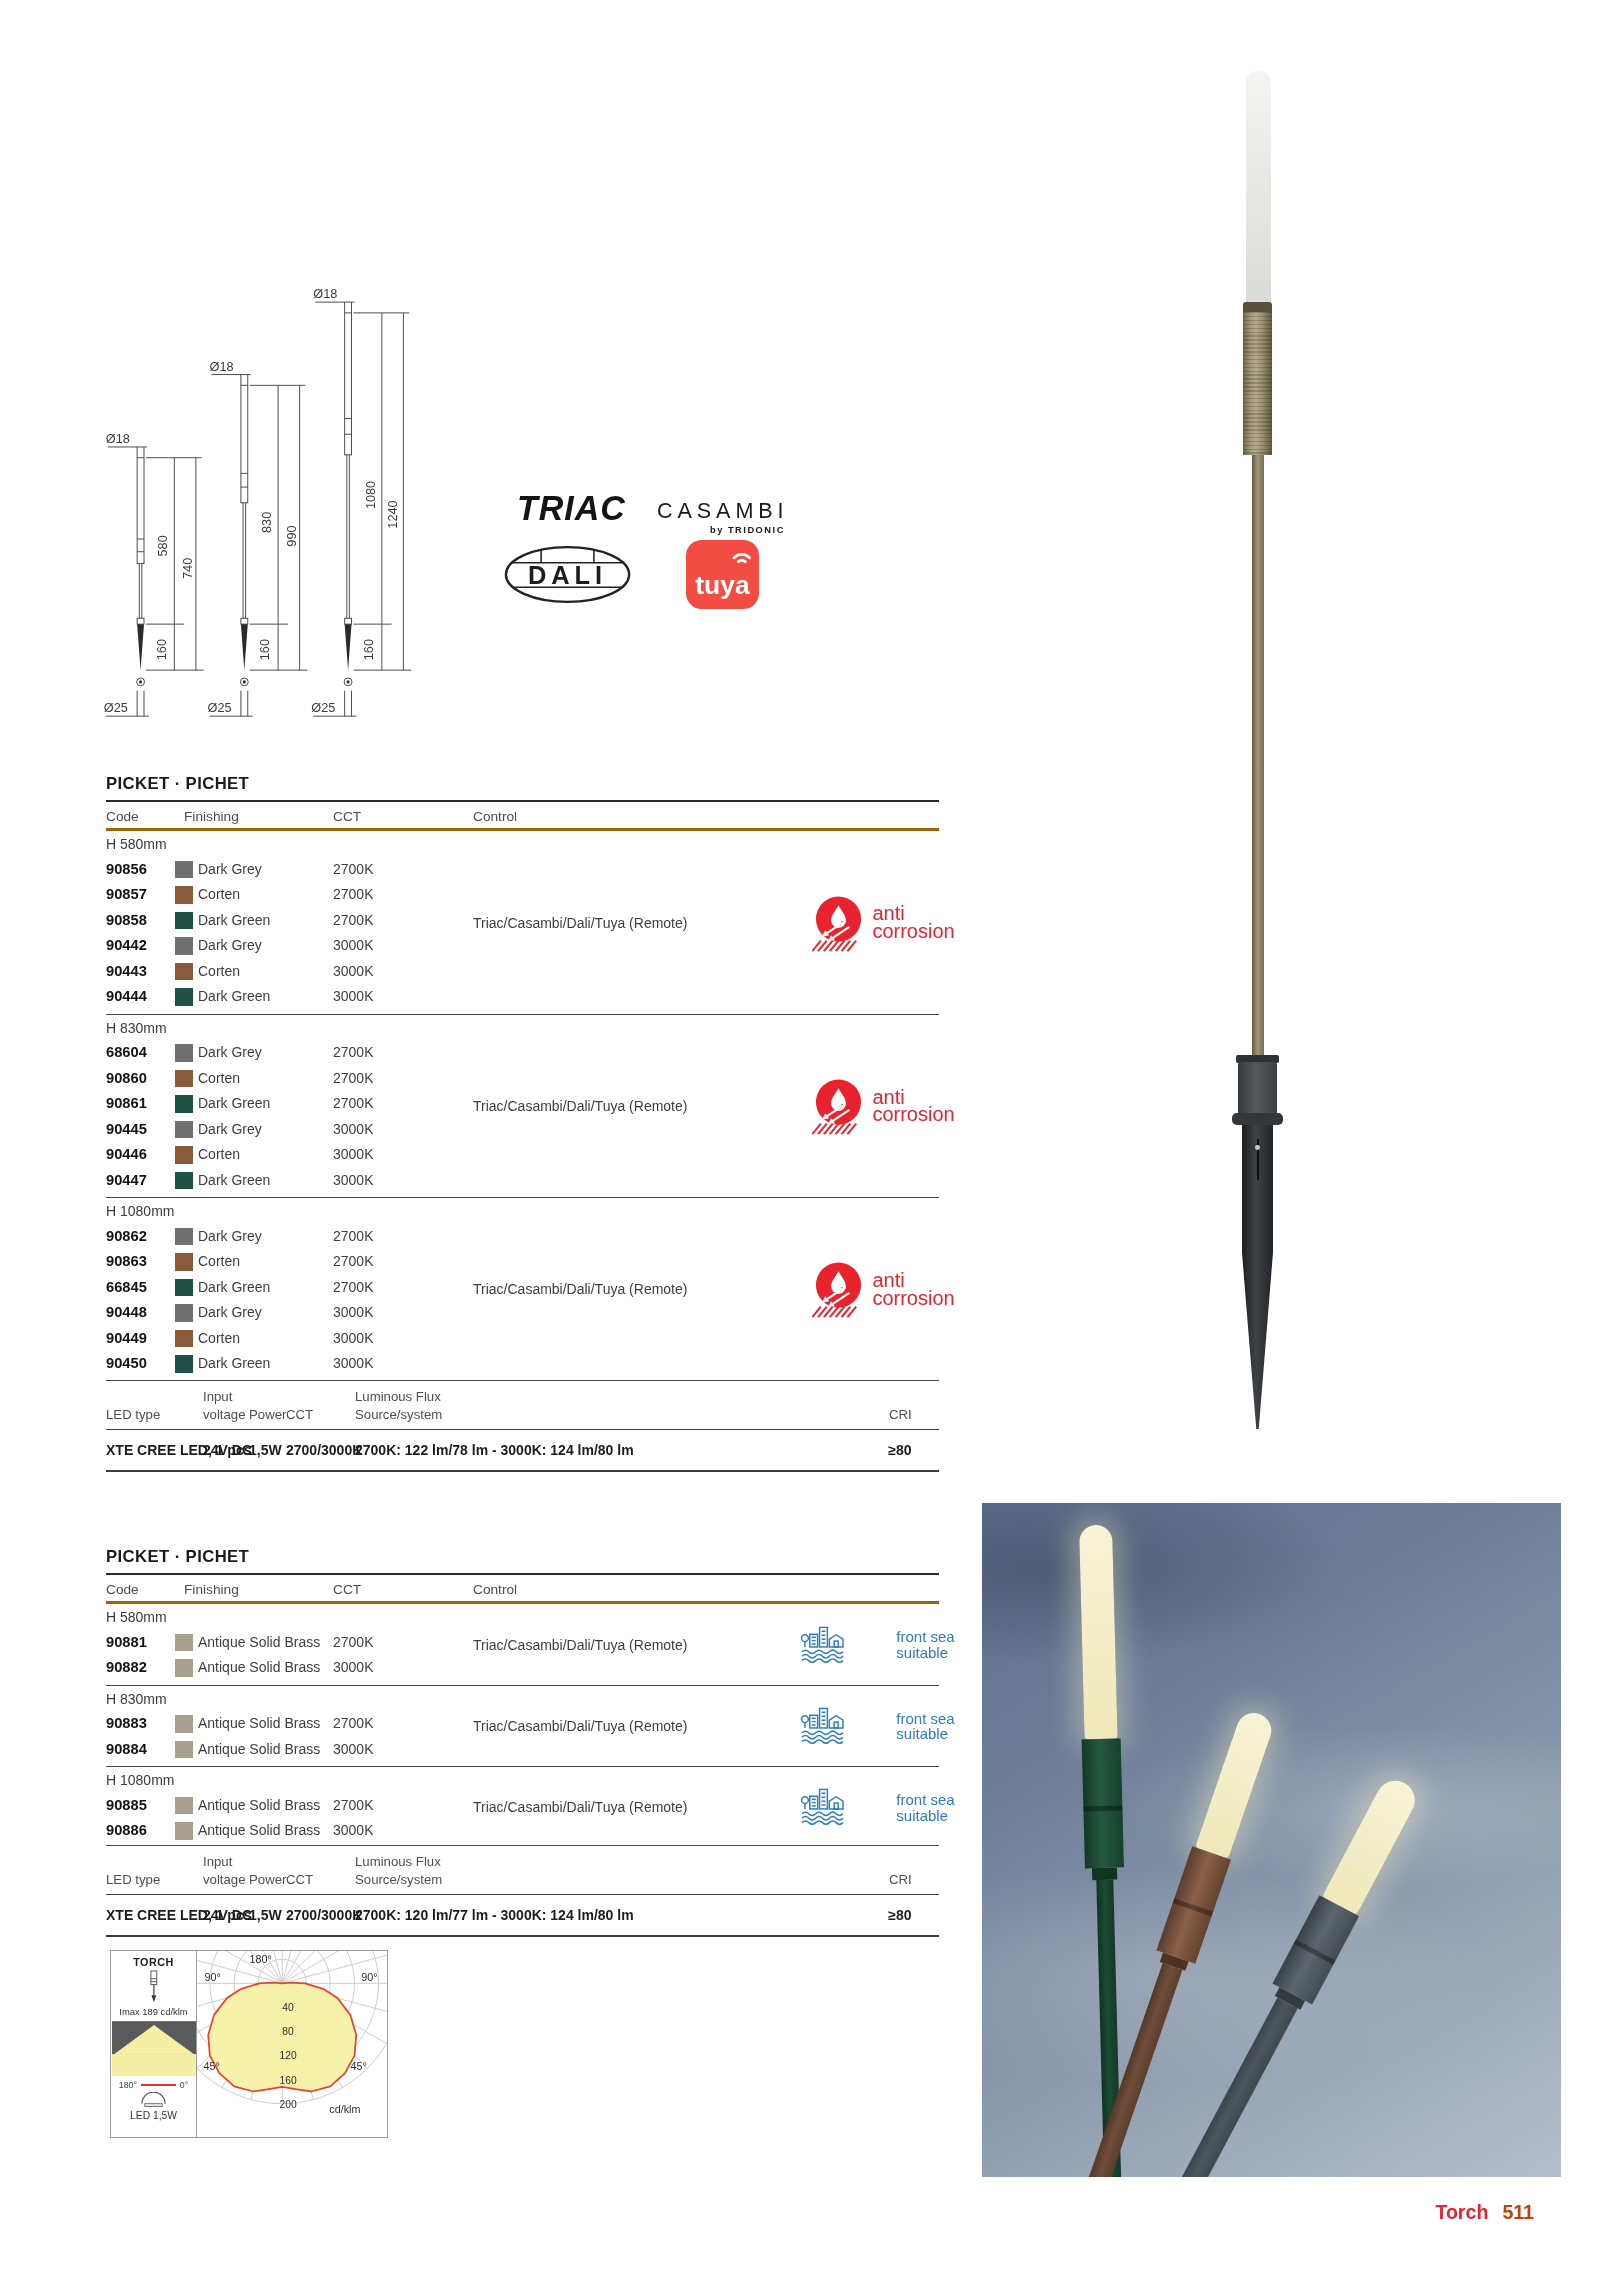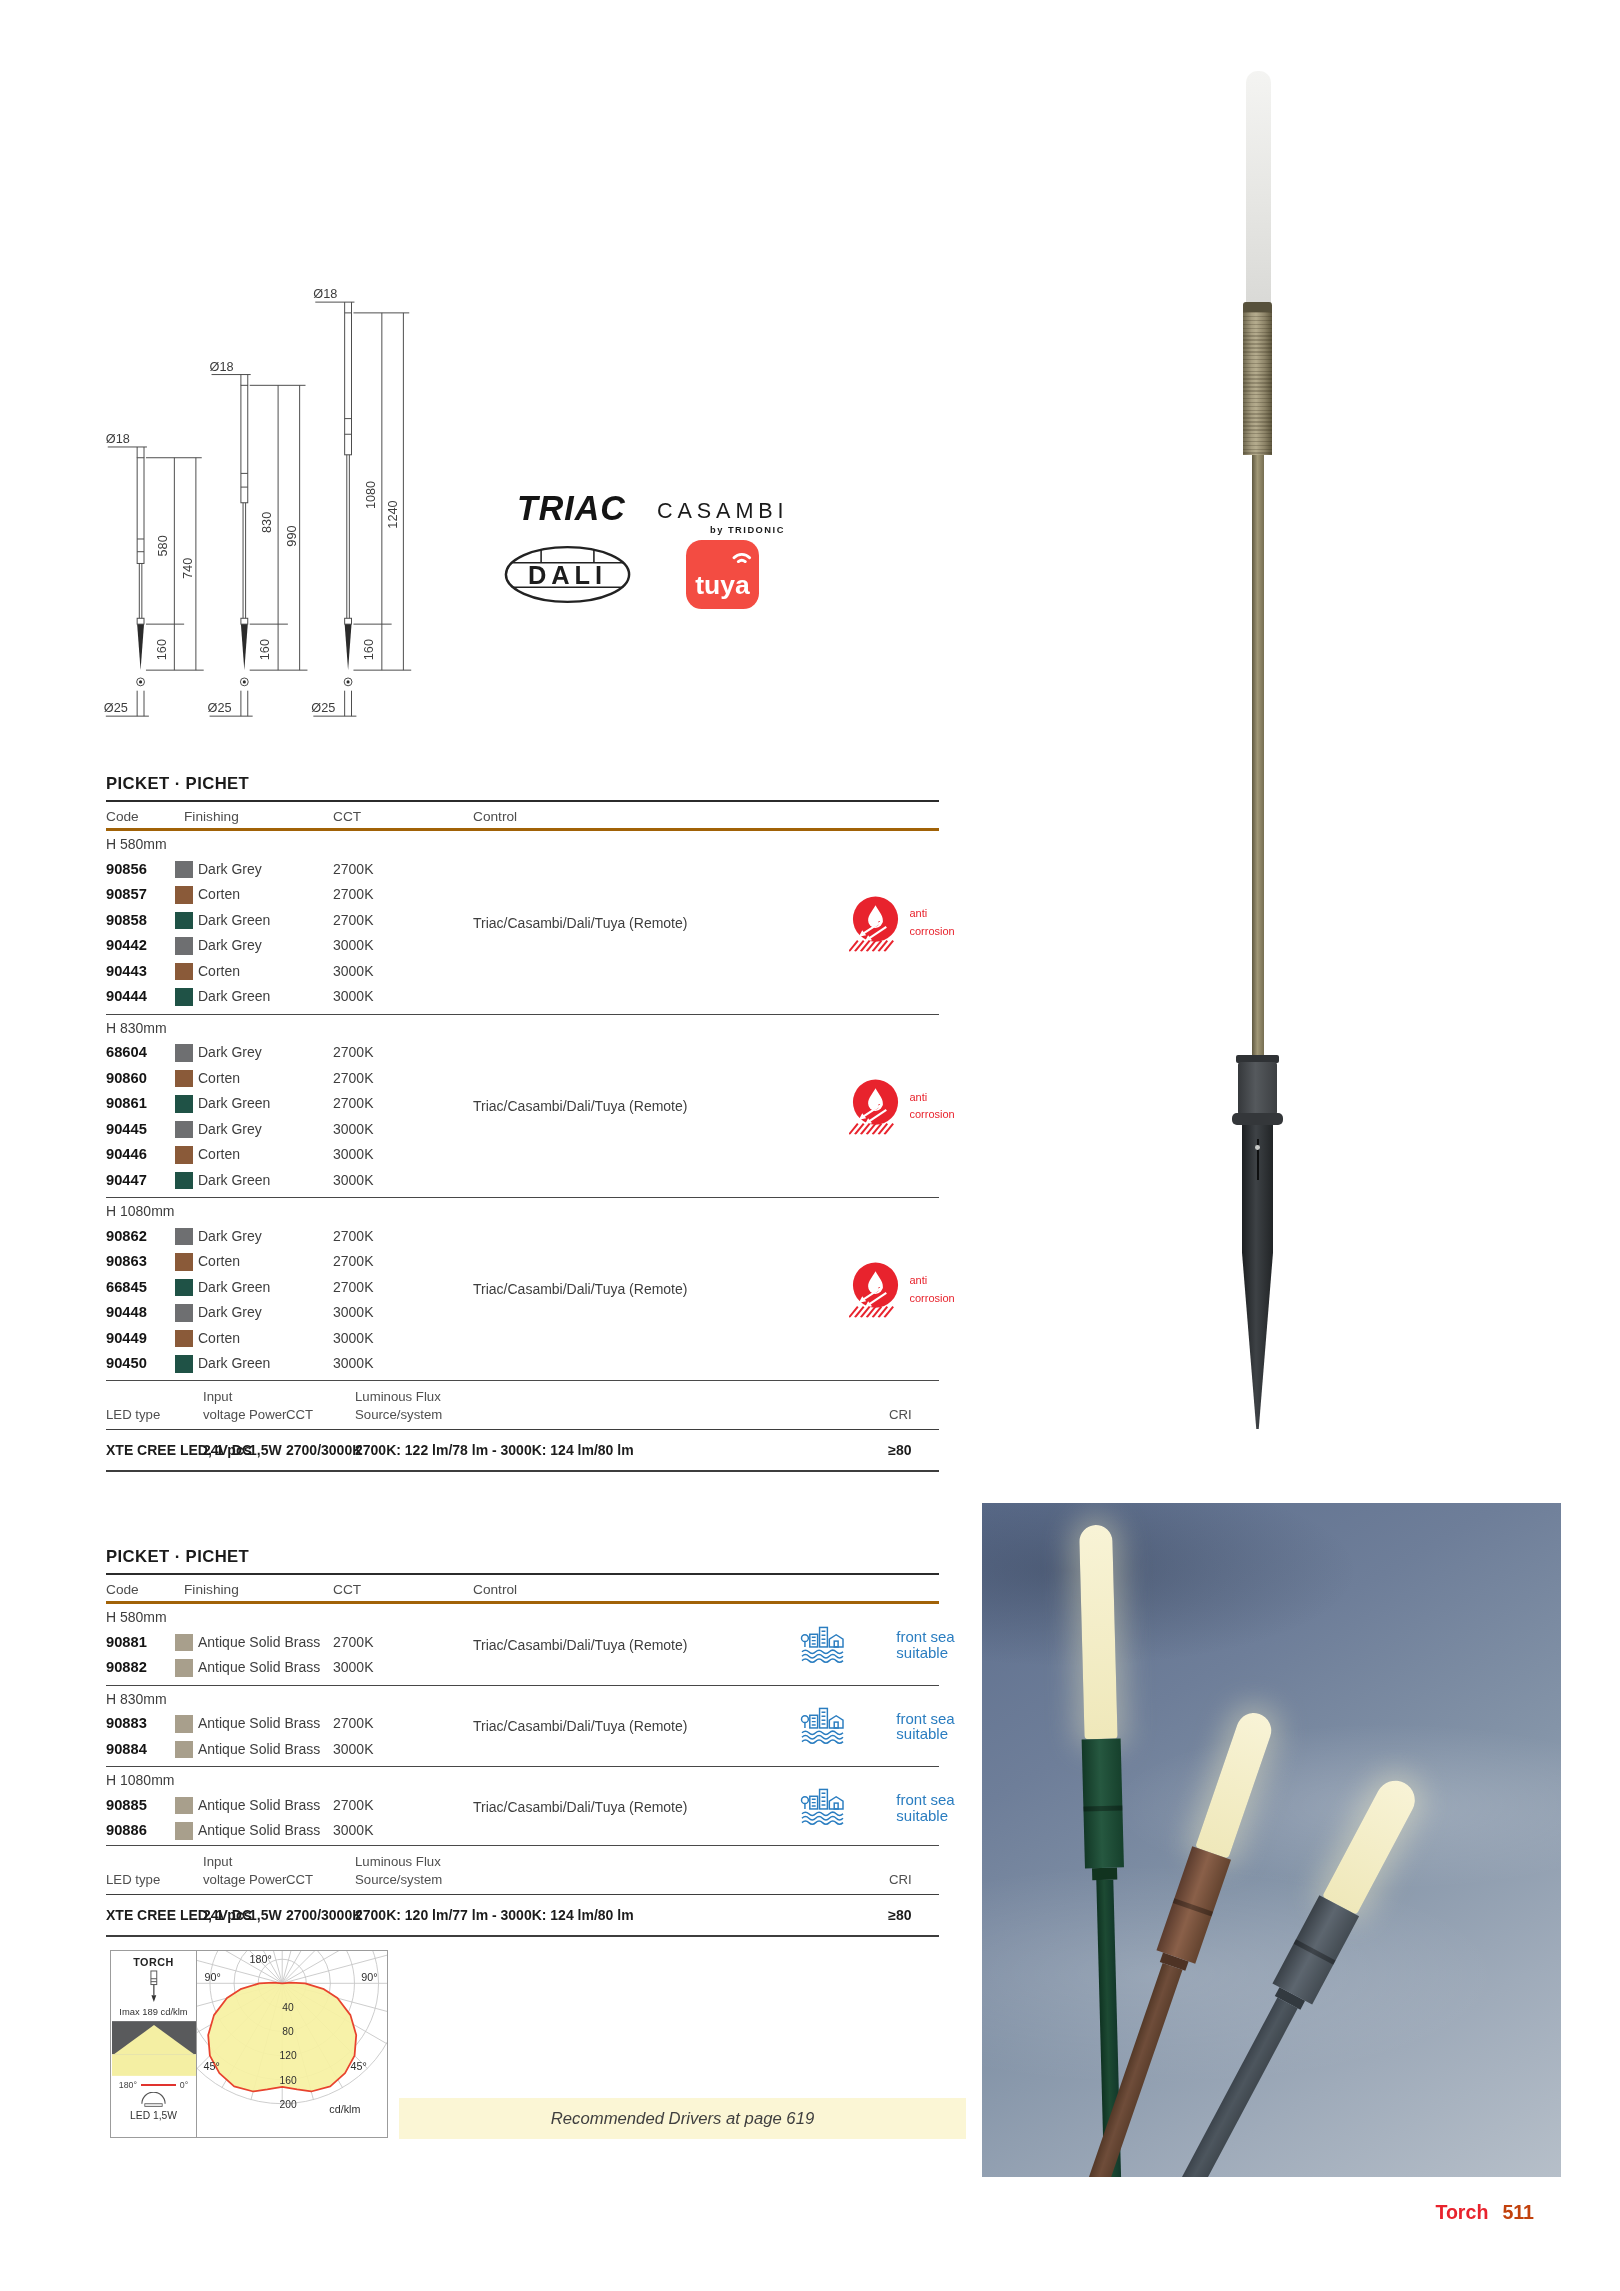--- a/index.html
+++ b/index.html
@@ -35,21 +35,21 @@
   .sec + .sec{border-top:1px solid #474747;}
   .sec-h{height:23.5px;line-height:23.5px;font-size:14px;color:#3c3c3c;}
   .prow{position:relative;height:25.5px;line-height:25.5px;}
   .code{position:absolute;left:0;font-weight:700;font-size:14.7px;color:#141414;}
   .swatch{position:absolute;left:69px;top:3.9px;width:17.6px;height:17.6px;}
   .swatch.tex{background-image:repeating-linear-gradient(180deg,rgba(255,255,255,.30) 0 2px,rgba(0,0,0,.18) 2px 3.9px);}
   .finish{position:absolute;left:92px;font-size:14px;color:#3e3e3e;}
   .cctv{position:absolute;left:227px;font-size:14px;color:#3e3e3e;}
   .control{position:absolute;left:367px;top:50%;transform:translateY(-50%);font-size:14px;color:#3e3e3e;white-space:nowrap;}
   .badge{position:absolute;right:-15.7px;top:50%;transform:translateY(-50%);display:flex;align-items:center;gap:7.8px;}
-  .badge-text{font-size:11px;line-height:17.6px;}
+  .badge-text{font-size:20px;line-height:17.6px;}
   .anti .badge-text{color:#e8232d;}
   .sea  .badge-text{color:#2a7dc0;font-size:15px;line-height:15.7px;margin-left:44px;}
   .bicon{display:block;line-height:0;}
 
   
   .ledtab{position:absolute;left:106px;width:833px;border-top:1px solid #4a4a4a;padding-top:7.8px;}
   .lt-line{position:relative;height:18.6px;font-size:13.2px;color:#4f4f4f;}
   .lt-line span{position:absolute;white-space:nowrap;}
   .c1{left:0;} .c2{left:97px;} .c3{left:143px;} .c4{left:180px;} .c5{left:249px;}
   .c6{right:27.4px;text-align:right;margin-left:40px;}
@@ -686,21 +686,20 @@
           <text x="65" y="12" text-anchor="middle" class="pl2">180°</text>
           <text x="16" y="31" text-anchor="middle" class="pl2">90°</text>
           <text x="176" y="31" text-anchor="middle" class="pl2">90°</text>
           <text x="15" y="122" text-anchor="middle" class="pl2">45°</text>
           <text x="165" y="122" text-anchor="middle" class="pl2">45°</text>
           <text x="151" y="165" text-anchor="middle" class="pl2">cd/klm</text>
         </svg>
     </div>
   </div>
 
-  <div class="drivers">Recommended Drivers at page 619</div>
 
   <div>
     <div class="abs rnd-diffuser"></div>
     <div class="abs rnd-cap"></div>
     <div class="abs rnd-body"></div>
     <div class="abs rnd-pole"></div>
     <div class="abs rnd-collar-top"></div>
     <div class="abs rnd-collar"></div>
     <div class="abs rnd-flange"></div>
     <div class="abs rnd-spike"></div>

